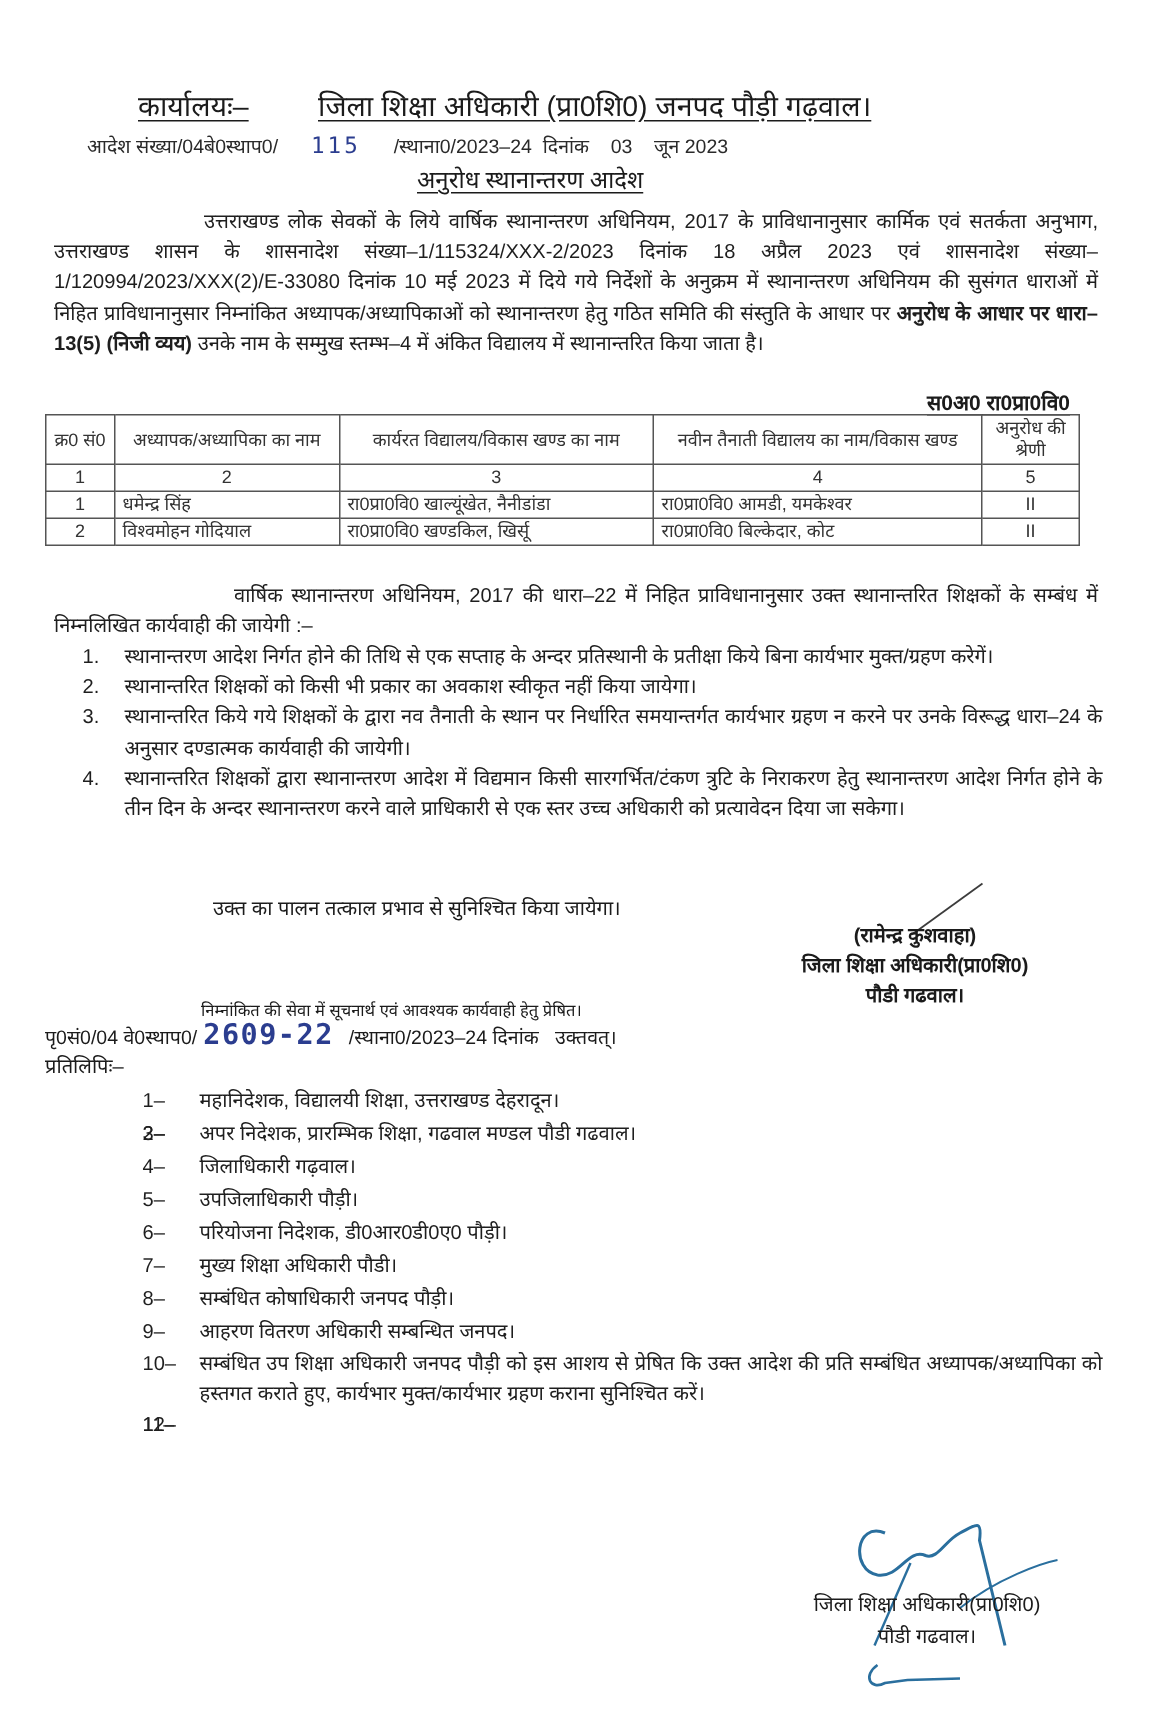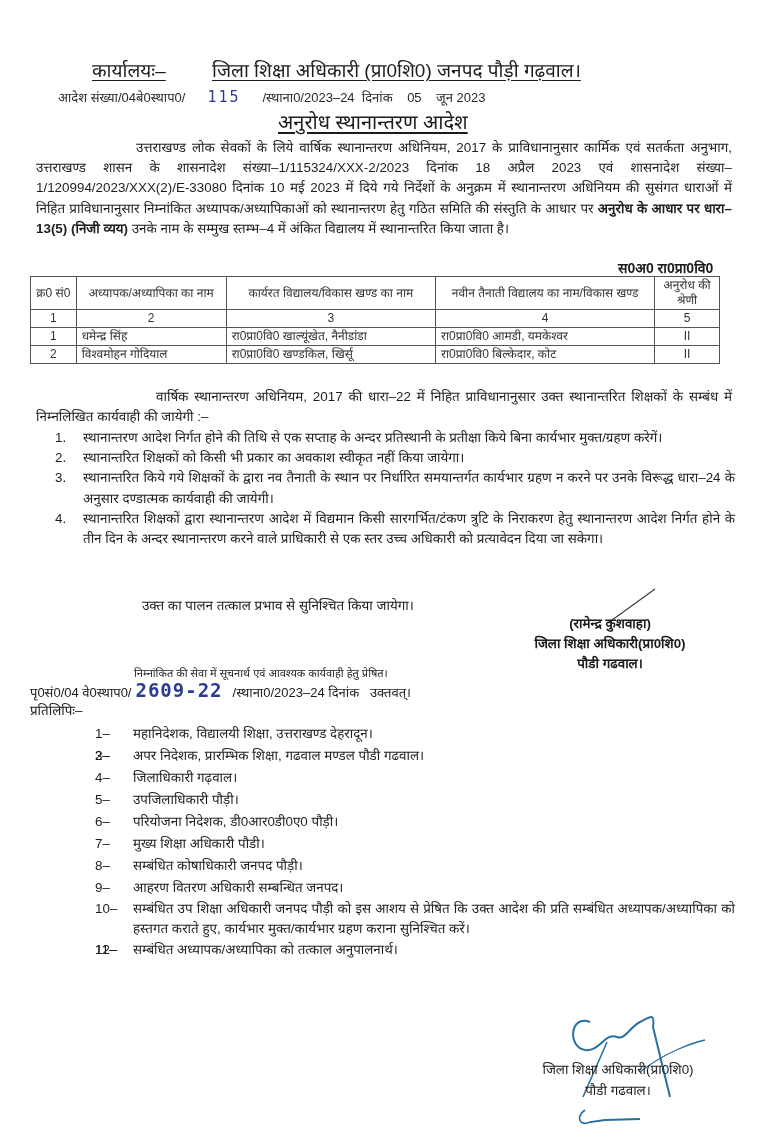--- a/index.html
+++ b/index.html
@@ -8,21 +8,21 @@
       font-family: "Liberation Sans", "DejaVu Sans", sans-serif;
       color: #1b1b1b;
     }
     .page { position: absolute; left: 0; top: 0; width: 696px; height: 1145px; margin-top: 12px; }
     .abs { position: absolute; white-space: nowrap; }
     .ul { text-decoration: underline; text-underline-offset: 3px; }
     .office-label { left: 92px; top: 45px; font-size: 19px; }
     .office-name { left: 212px; top: 45px; font-size: 19px; }
     .order-line { left: 58px; top: 76px; font-size: 13px; color: #2a2a2a; }
     .order-line .hand { font-family: "DejaVu Sans Mono", monospace; color: #2b3d8f; font-size: 15px; margin: 0 22px; letter-spacing: 2px; }
-    .order-title { left: 278px; top: 96px; font-size: 20px; }
+    .order-title { left: 278px; top: 96px; font-size: 16px; font-family: Liberation Serif, serif; }
     .para {
       position: absolute; left: 36px; width: 696px;
       font-size: 13.4px; line-height: 20.2px; text-align: justify;
       color: #1e1e1e;
     }
     .para .indent { display: inline-block; width: 100px; }
     .para b { font-weight: bold; }
     .p1 { top: 126px; }
     .sa-label { left: 618px; top: 246px; font-size: 14px; font-weight: bold; }
     table.transfer {
@@ -61,21 +61,21 @@
 <body>
 
 <div class="page">
 
   <span class="abs office-label ul">कार्यालयः–</span>
   <span class="abs office-name ul">जिला शिक्षा अधिकारी (प्रा0शि0) जनपद पौड़ी गढ़वाल।</span>
 
   <div class="abs order-line">
     <span>आदेश संख्या/04बे0स्थाप0/</span><span class="hand">115</span><span>/स्थाना0/2023–24</span>
     &nbsp;<span>दिनांक</span>
-    &nbsp;&nbsp;&nbsp;<span>05</span>
+    &nbsp;&nbsp;&nbsp;<span>03</span>
     &nbsp;&nbsp;&nbsp;<span>जून 2023</span>
   </div>
 
   <span class="abs order-title ul">अनुरोध स्थानान्तरण आदेश</span>
 
   <div class="para p1">
     <span class="indent"></span><span>उत्तराखण्ड लोक सेवकों के लिये वार्षिक स्थानान्तरण अधिनियम, 2017 के प्राविधानानुसार कार्मिक एवं सतर्कता अनुभाग, उत्तराखण्ड शासन के शासनादेश संख्या–1/115324/XXX-2/2023 दिनांक 18 अप्रैल 2023 एवं शासनादेश संख्या–1/120994/2023/XXX(2)/E-33080 दिनांक 10 मई 2023 में दिये गये निर्देशों के अनुक्रम में स्थानान्तरण अधिनियम की सुसंगत धाराओं में निहित प्राविधानानुसार निम्नांकित अध्यापक/अध्यापिकाओं को स्थानान्तरण हेतु गठित समिति की संस्तुति के आधार पर </span><b>अनुरोध के आधार पर धारा–13(5) (निजी व्यय)</b><span> उनके नाम के सम्मुख स्तम्भ–4 में अंकित विद्यालय में स्थानान्तरित किया जाता है।</span>
   </div>
 
   <span class="abs sa-label ul">स0अ0 रा0प्रा0वि0</span>
@@ -149,21 +149,21 @@
     <div class="citem"><span class="cnum">2–</span></div>
     <div class="citem"><span class="cnum">3–</span><span>अपर निदेशक, प्रारम्भिक शिक्षा, गढवाल मण्डल पौडी गढवाल।</span></div>
     <div class="citem"><span class="cnum">4–</span><span>जिलाधिकारी गढ़वाल।</span></div>
     <div class="citem"><span class="cnum">5–</span><span>उपजिलाधिकारी पौड़ी।</span></div>
     <div class="citem"><span class="cnum">6–</span><span>परियोजना निदेशक, डी0आर0डी0ए0 पौड़ी।</span></div>
     <div class="citem"><span class="cnum">7–</span><span>मुख्य शिक्षा अधिकारी पौडी।</span></div>
     <div class="citem"><span class="cnum">8–</span><span>सम्बंधित कोषाधिकारी जनपद पौड़ी।</span></div>
     <div class="citem"><span class="cnum">9–</span><span>आहरण वितरण अधिकारी सम्बन्धित जनपद।</span></div>
     <div class="citem cwrap"><span class="cnum">10–</span><span>सम्बंधित उप शिक्षा अधिकारी जनपद पौड़ी को इस आशय से प्रेषित कि उक्त आदेश की प्रति सम्बंधित अध्यापक/अध्यापिका को हस्तगत कराते हुए, कार्यभार मुक्त/कार्यभार ग्रहण कराना सुनिश्चित करें।</span></div>
     <div class="citem"><span class="cnum">11–</span></div>
-    <div class="citem"><span class="cnum">12–</span><span>सम्बंधित अध्यापक/अध्यापिका को तत्काल अनुपालनार्थ।</span></div>
+    <div class="citem"><span class="cnum">12–</span></div>
   </div>
 
   <svg class="signature" width="170" height="140">
     <path d="M45 30 C 25 22, 22 55, 40 58 C 55 60, 60 40, 72 45 C 80 48, 85 35, 95 30 C 105 25, 110 20, 108 35 L 125 105" stroke="#2a6f9e" stroke-width="2" fill="none"></path>
     <path d="M62 50 L 38 105" stroke="#2a6f9e" stroke-width="1.6" fill="none"></path>
     <path d="M95 80 C 120 60, 150 50, 160 48" stroke="#2a6f9e" stroke-width="1.3" fill="none"></path>
     <path d="M40 118 C 30 125, 35 135, 45 130 L 60 128 L 95 127" stroke="#2a6f9e" stroke-width="1.8" fill="none"></path>
   </svg>
 
   <div class="sig2">

